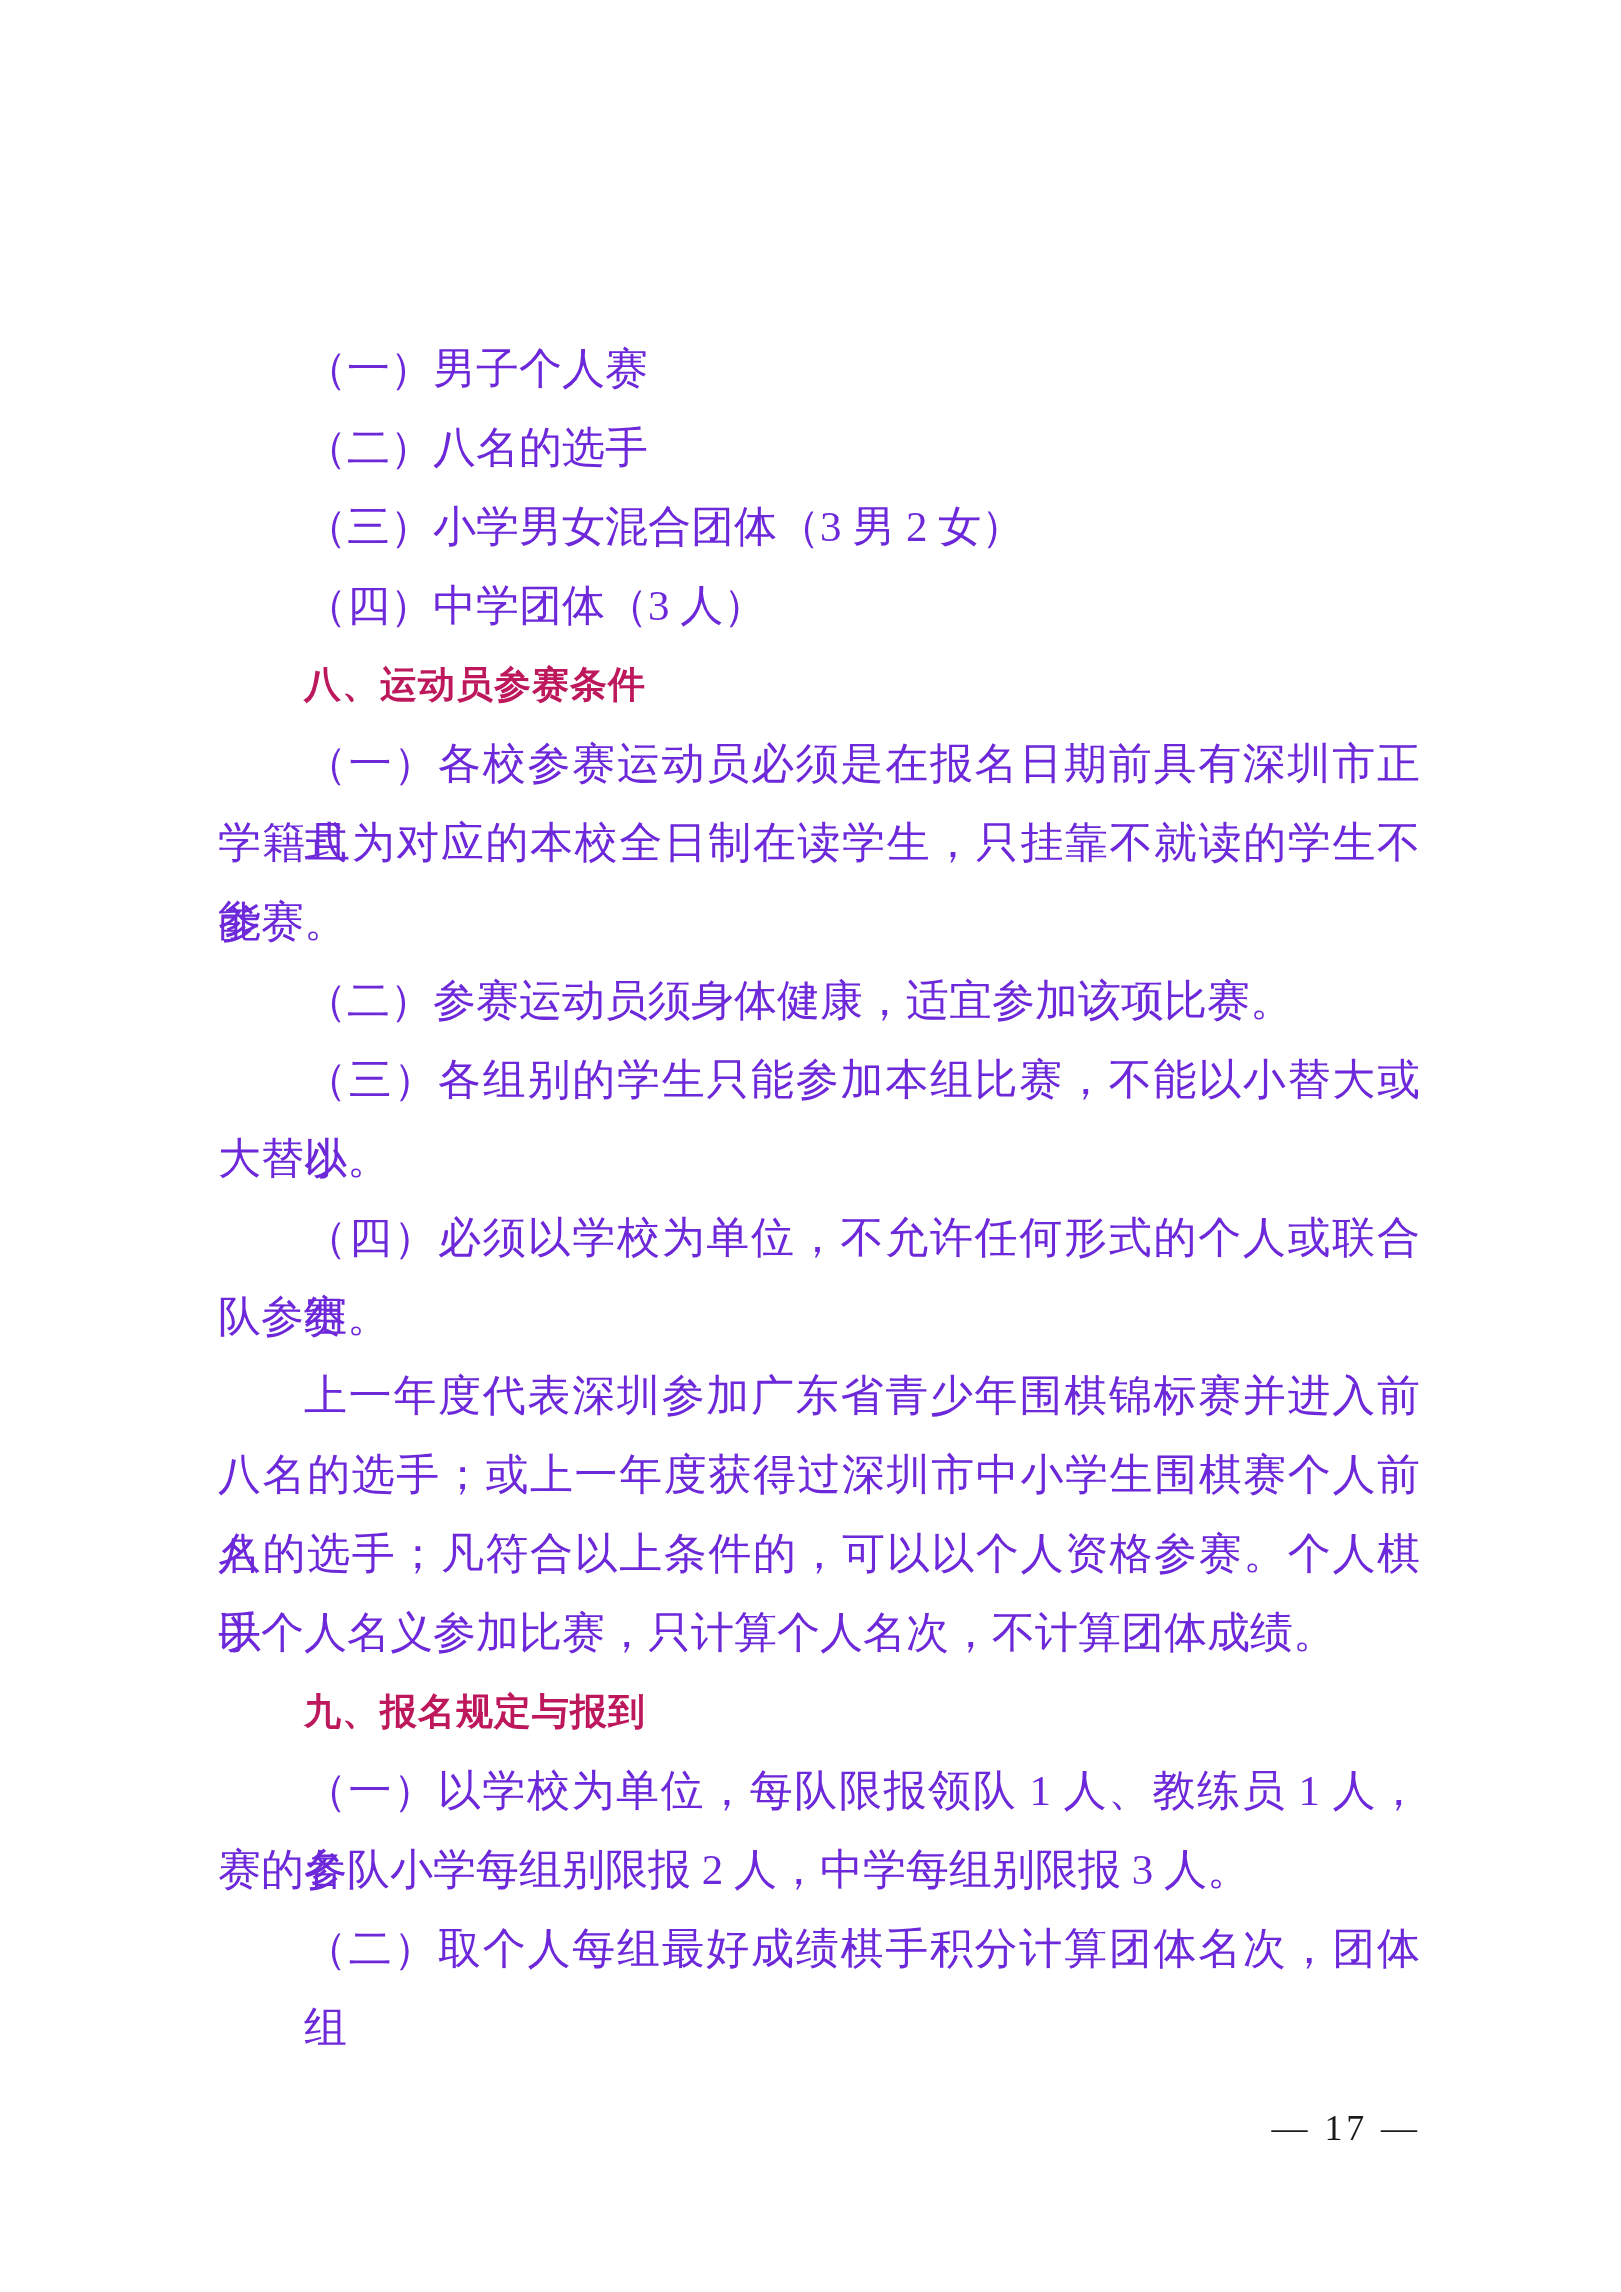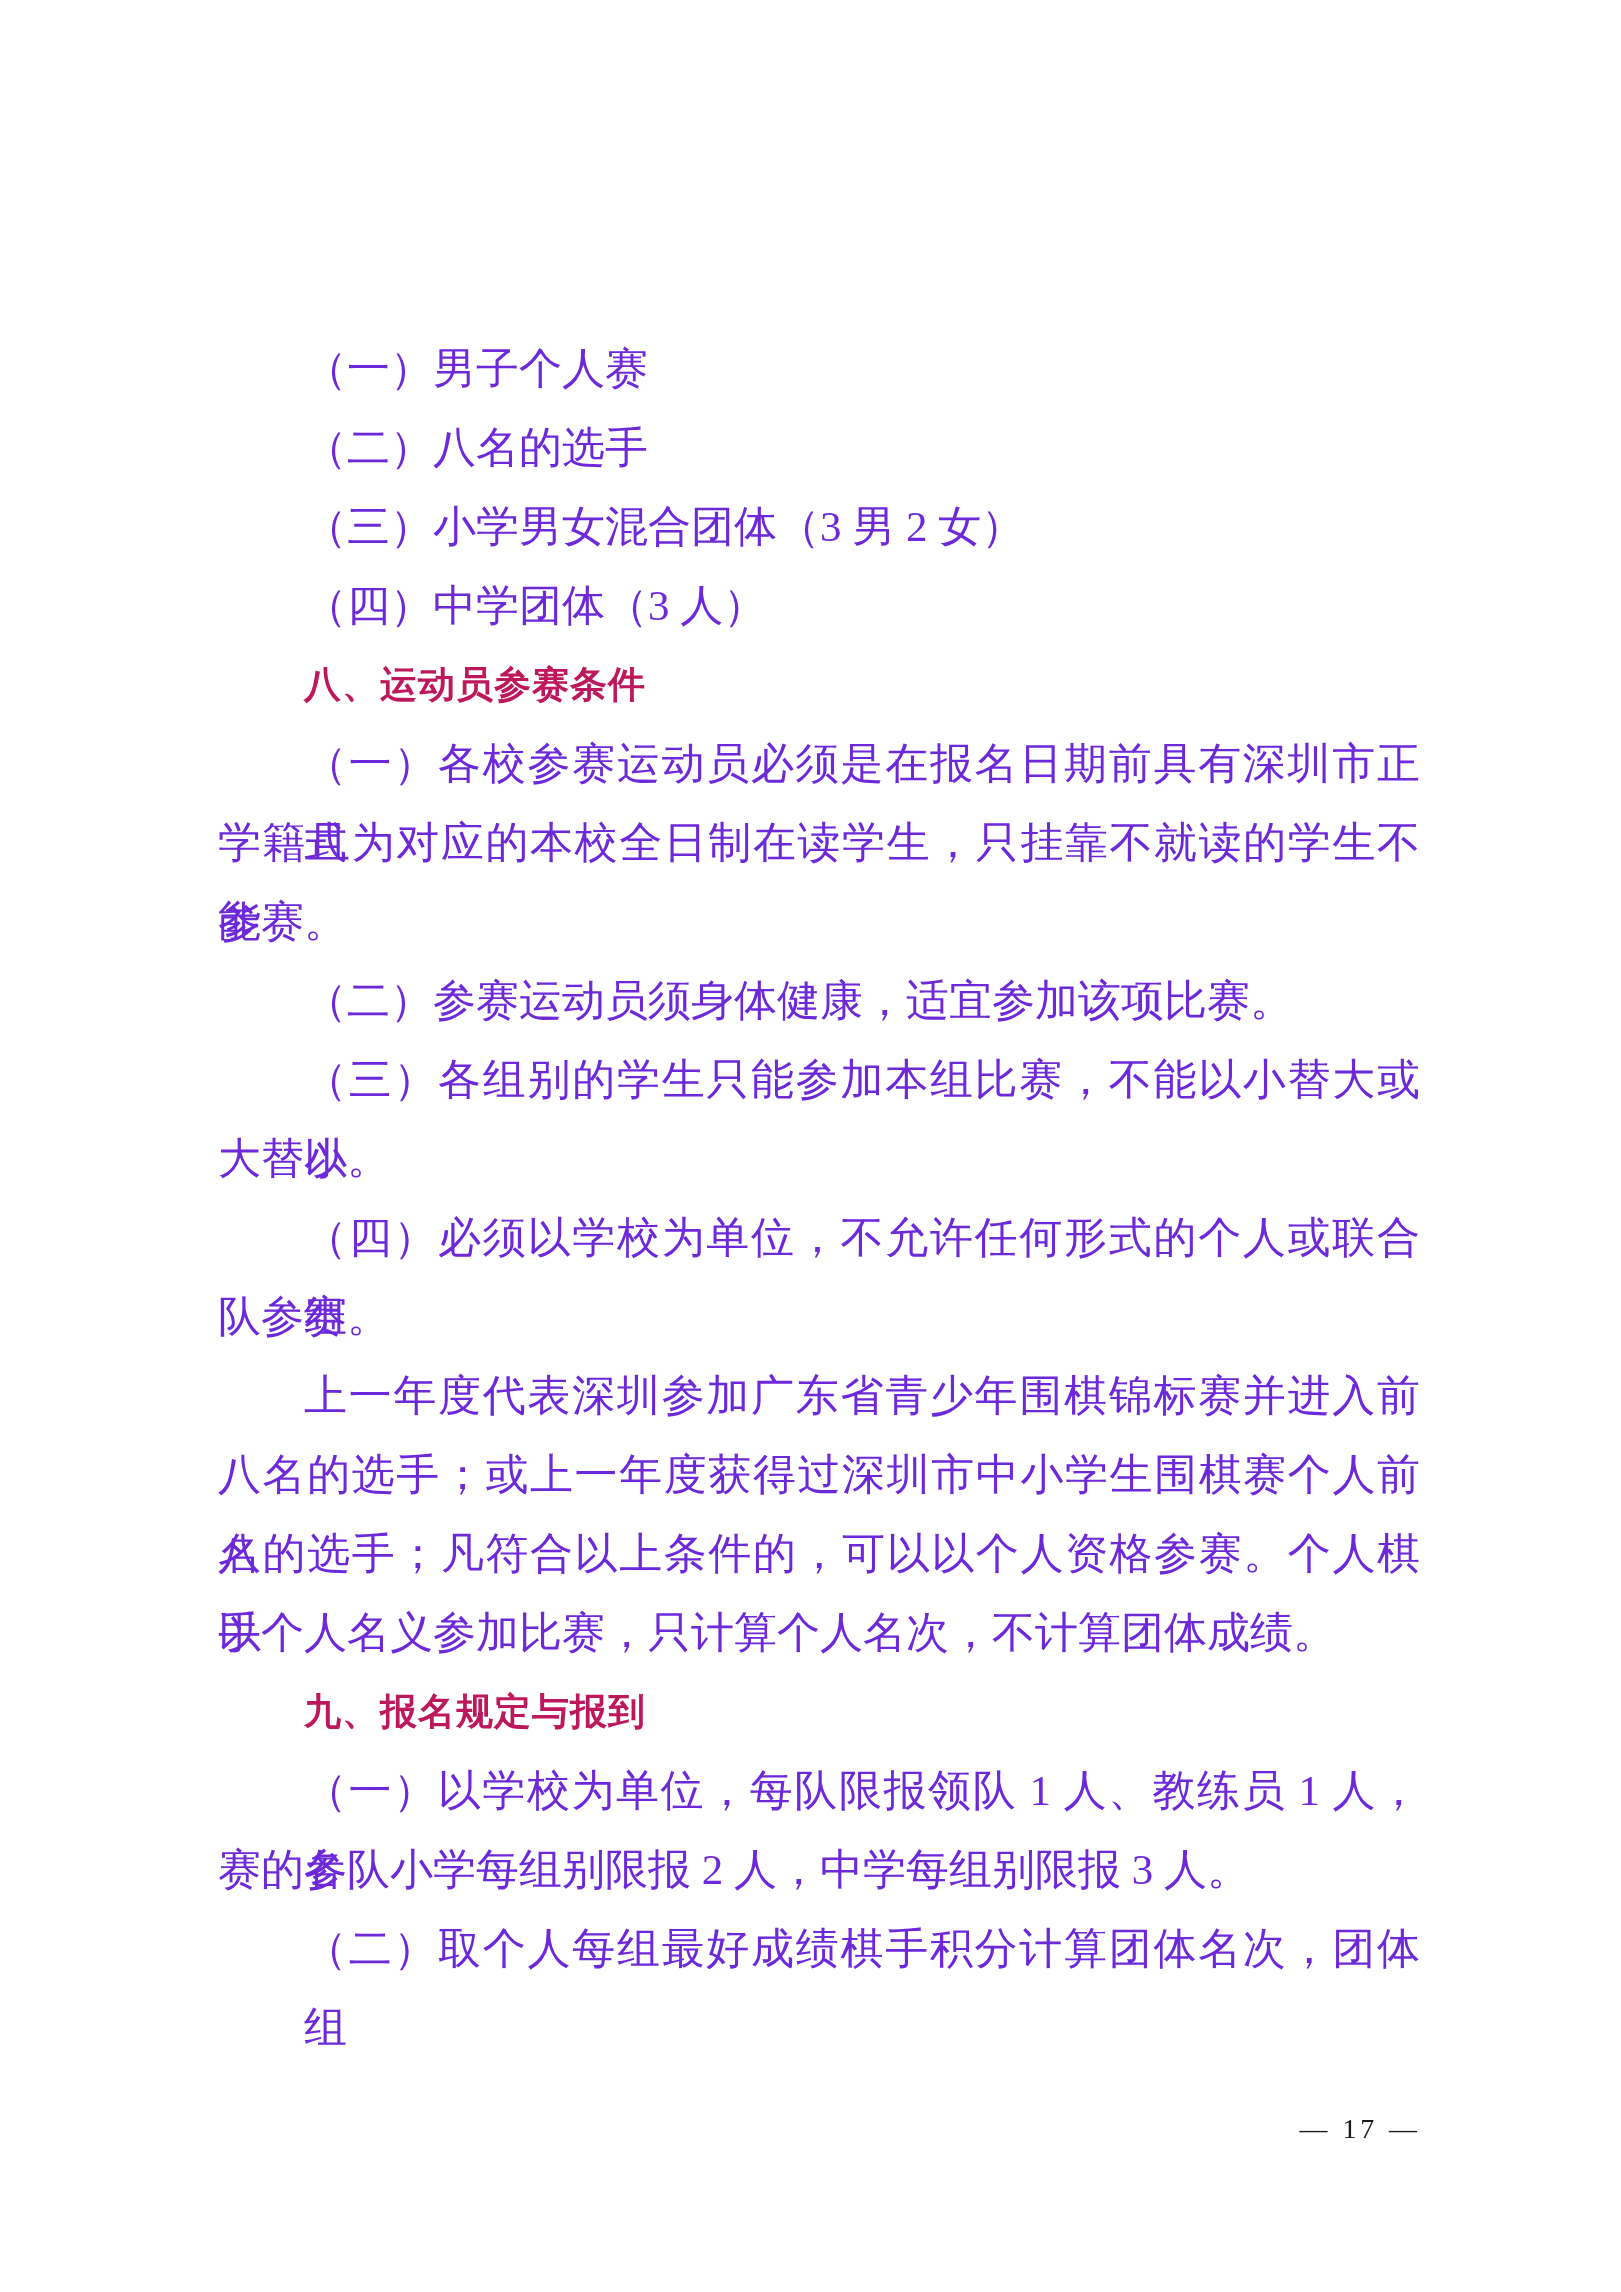--- a/index.html
+++ b/index.html
@@ -43,21 +43,21 @@
     font-family: "Liberation Sans", "DejaVu Sans", sans-serif;
     font-weight: 700;
     font-size: 37px;
     letter-spacing: 1px;
     color: #be185d;
   }
   .footer-page-number {
     position: absolute;
     top: 2105px;
     right: 200px;
-    font-size: 28px;
+    font-size: 36px;
     line-height: 47px;
     letter-spacing: 3.9px;
     color: #1a1a1a;
     font-family: "Liberation Serif", "DejaVu Serif", serif;
   }
 </style>
 </head>
 <body>
 
 <div class="page">

